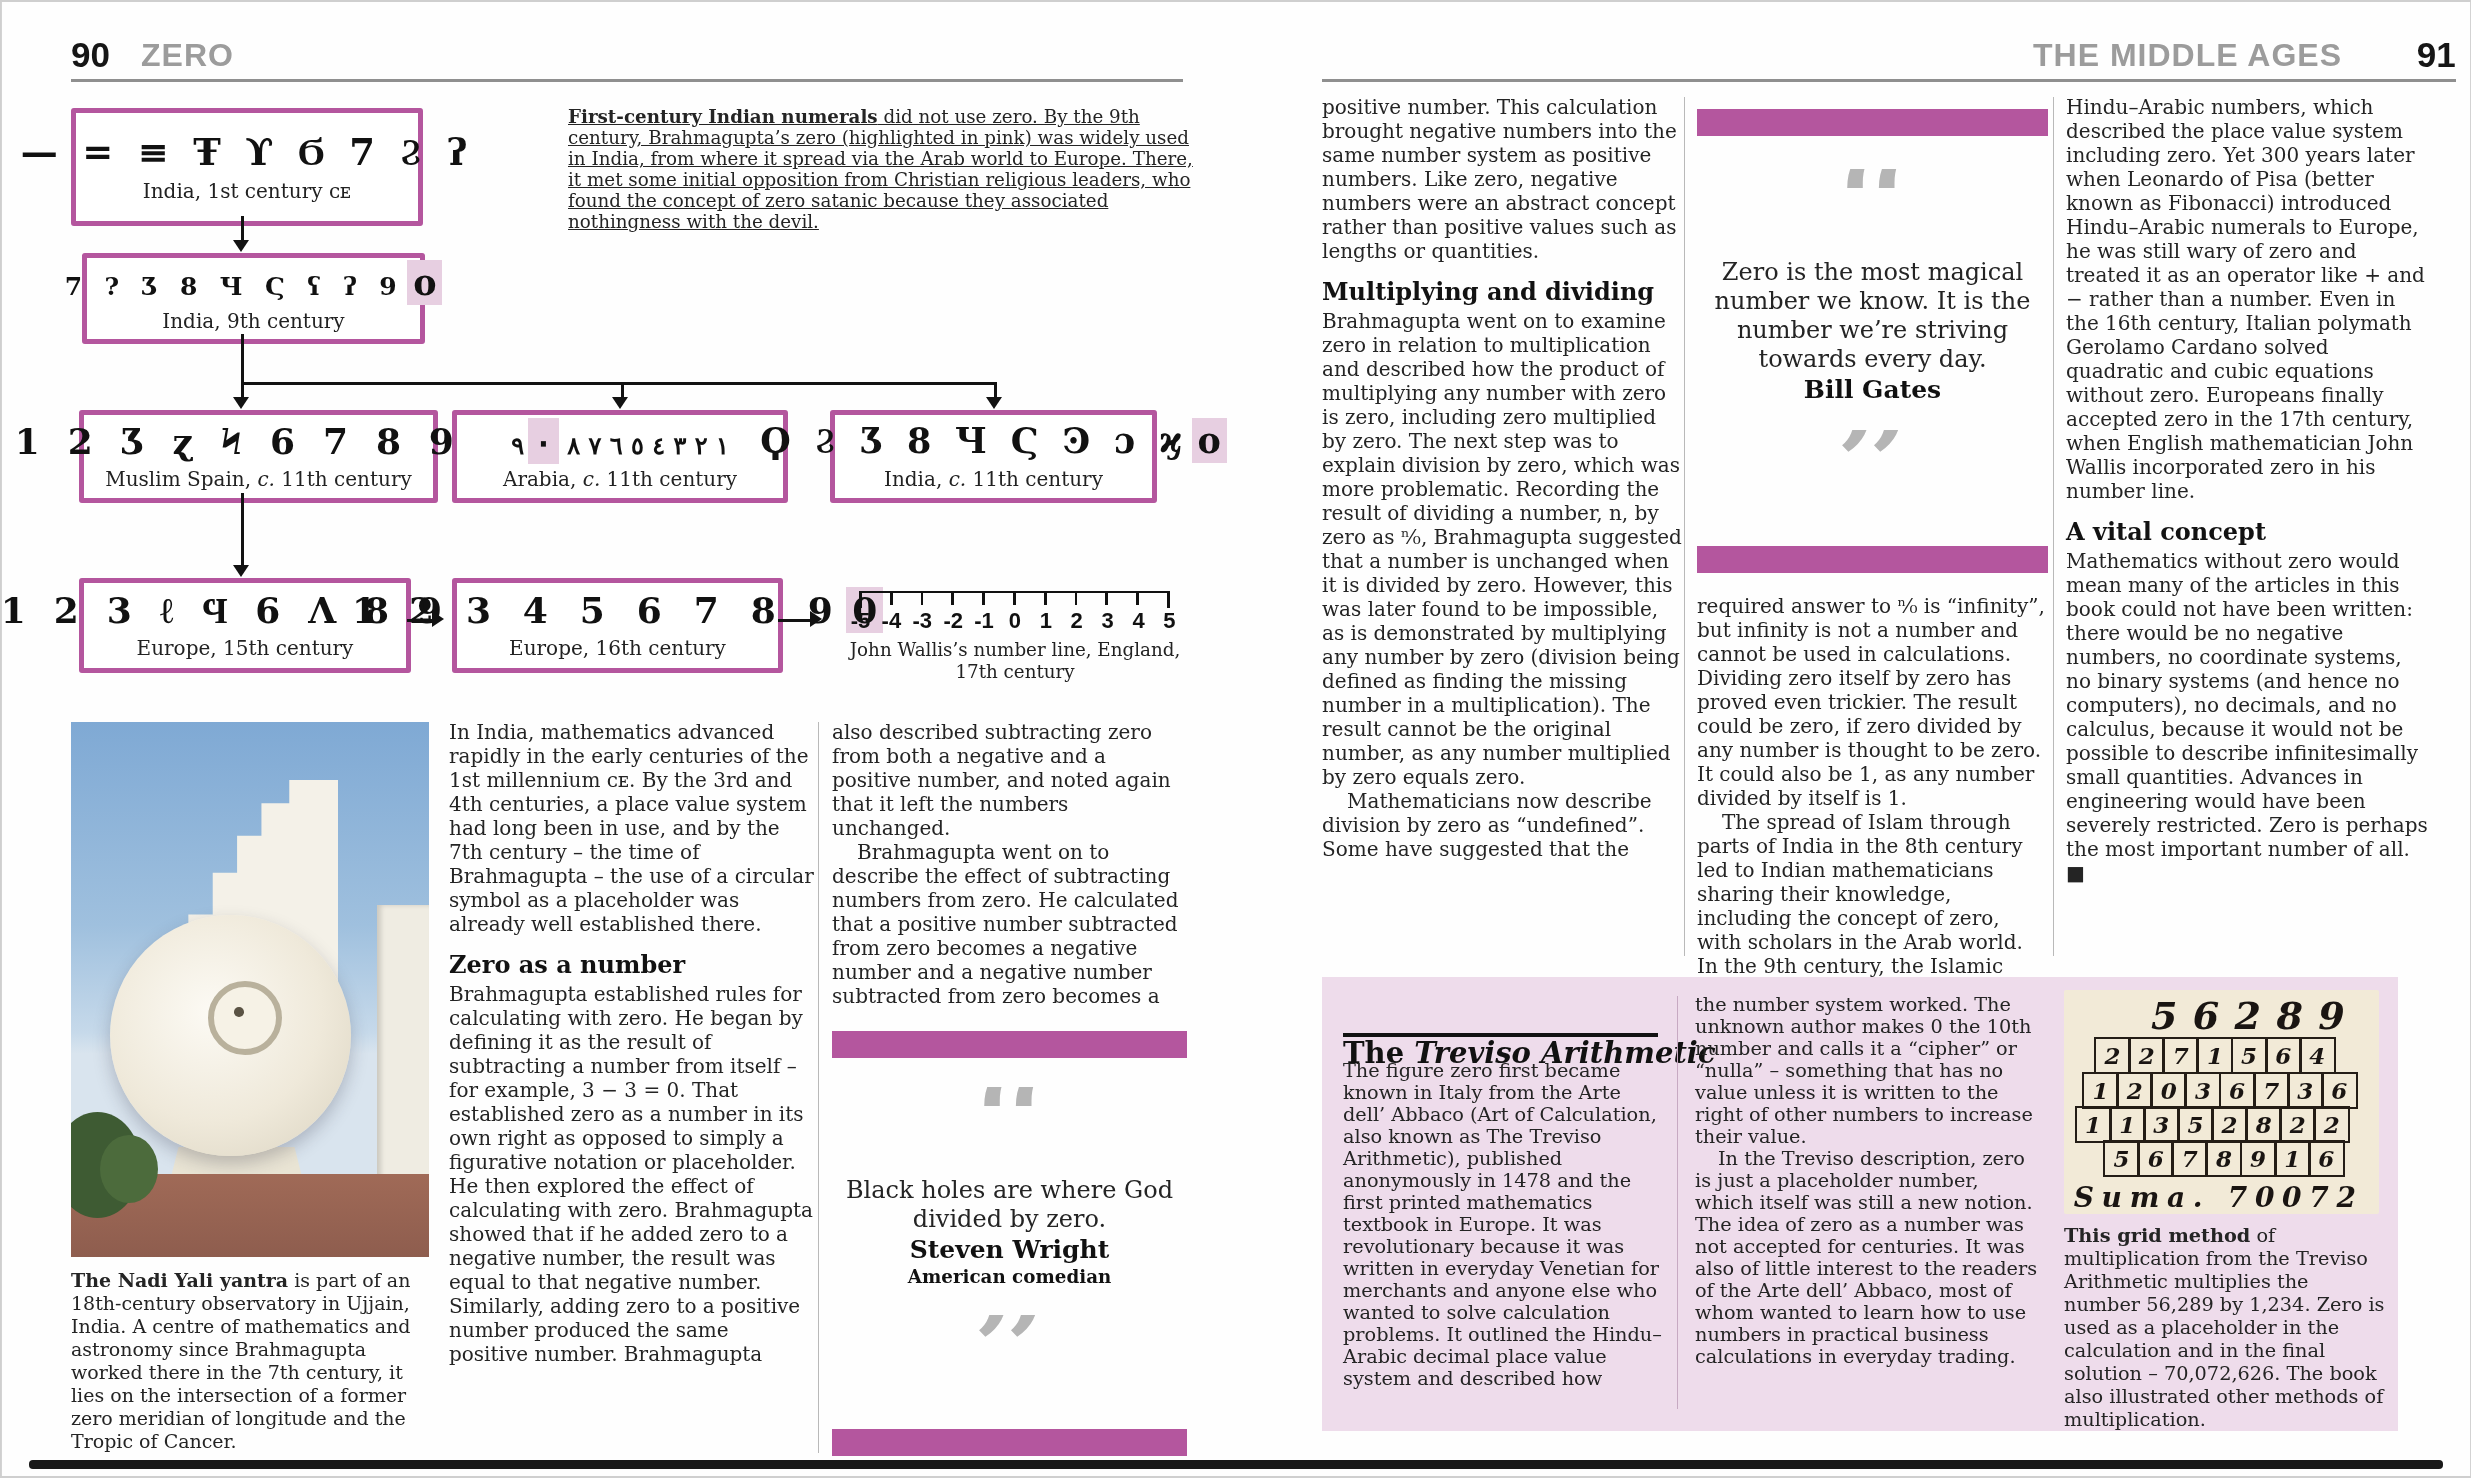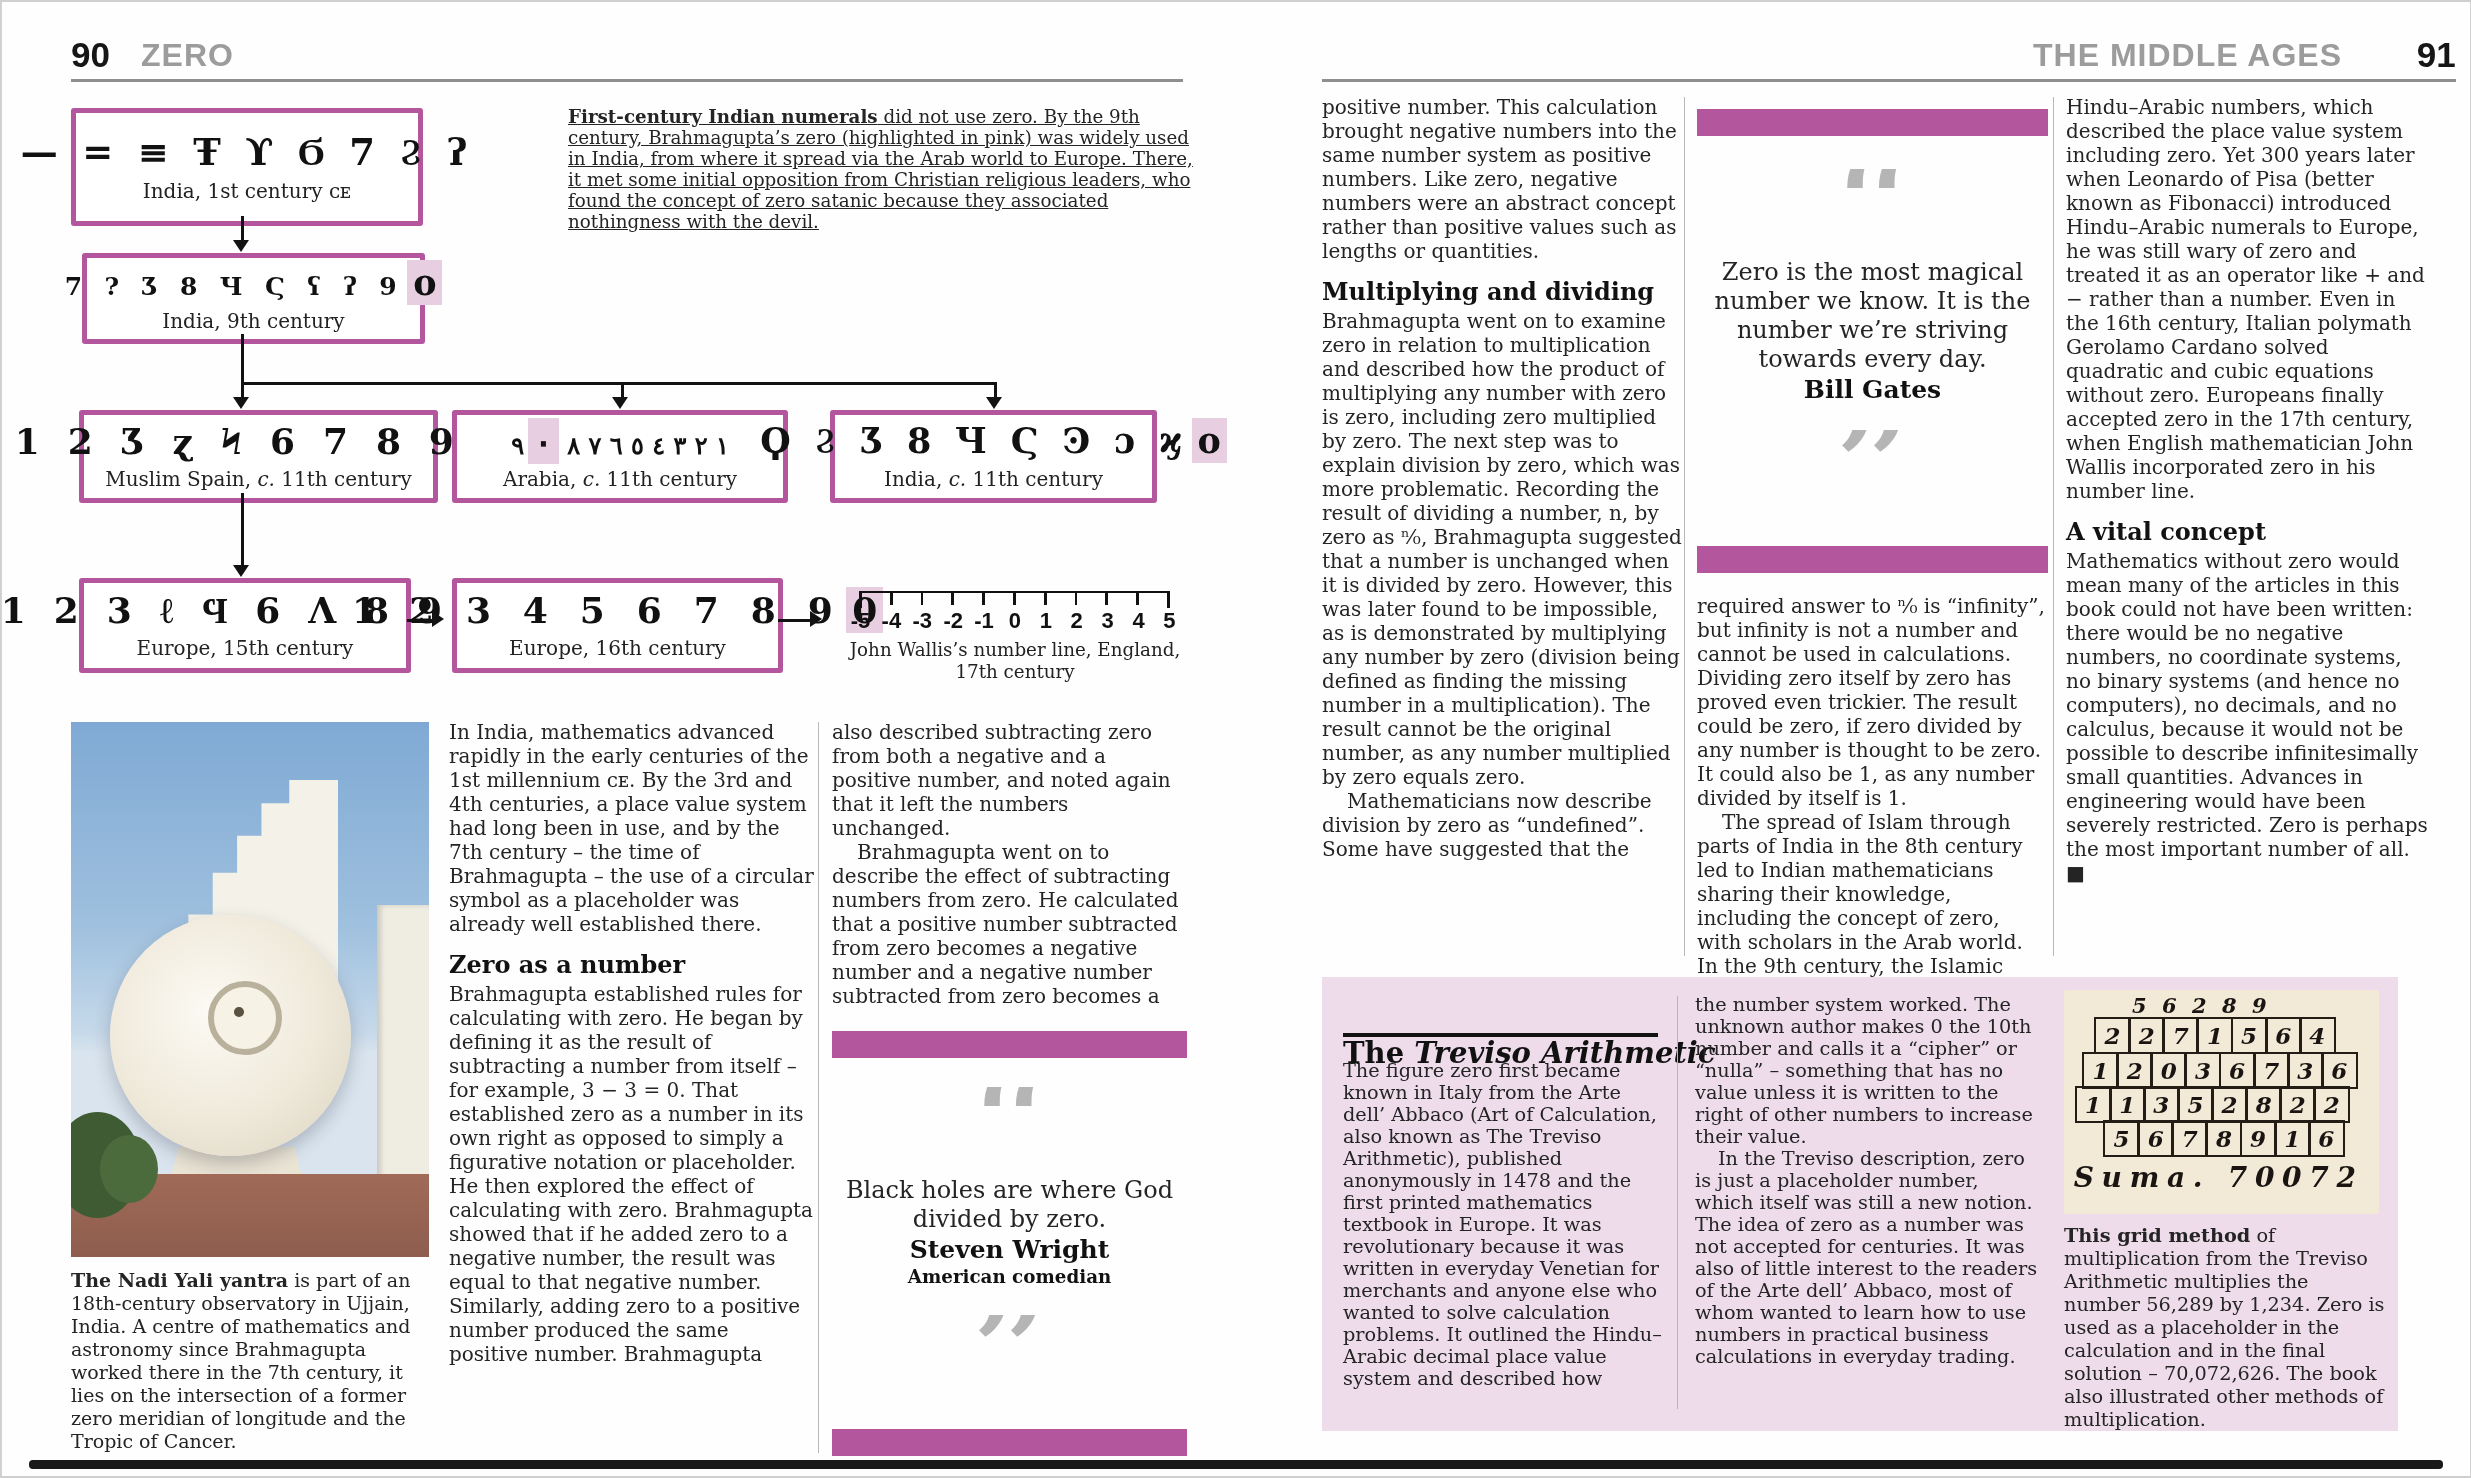--- a/index.html
+++ b/index.html
@@ -72,21 +72,21 @@
   .tbox{position:absolute;left:1322px;top:977px;width:1076px;height:454px;background:#eedceb;}
   .tbox-title{position:absolute;left:21px;top:15.4px;font-weight:bold;font-size:29px;color:#111;margin-top:44px;}
   .tbox-title-rule{position:absolute;left:21px;top:56px;width:315px;height:3.9px;background:#121212;}
   .tcol{position:absolute;font-size:19.3px;line-height:22px;color:#242424;}
   .tcol p{margin:0;}
   .tcol p.ind{text-indent:23px;}
   .tdiv{position:absolute;width:1px;background:#c7a9c2;}
   
   .tgrid{position:absolute;left:742px;top:12.6px;width:315px;height:224px;background:#f2ead7;
     border-radius:1.9px;color:#1a1512;font-family:"DejaVu Serif",serif;}
-  .tg-top{margin:3.9px 0 1.9px 68px;font-size:21px;font-weight:bold;font-style:italic;letter-spacing:15.4px;}
+  .tg-top{margin:3.9px 0 1.9px 68px;font-size:38px;font-weight:bold;font-style:italic;letter-spacing:15.4px;text-align:center;}
   .tg-row{display:flex;}
   .tg-cell{width:33px;height:33px;border:2.9px solid #241d16;margin:-2.9px 0 0 -2.9px;
     display:flex;align-items:center;justify-content:center;
     font-size:23px;font-weight:bold;font-style:italic;}
   .tg-row0{margin-left:33px;}
   .tg-row1{margin-left:21px;}
   .tg-row2{margin-left:13.5px;}
   .tg-row3{margin-left:42px;}
   .tg-suma{margin:3.9px 0 0 9.7px;font-size:28px;font-weight:bold;font-style:italic;letter-spacing:7.7px;}
   .tcap{position:absolute;left:742px;top:247px;width:324px;font-size:19.3px;line-height:23px;color:#242424;}

